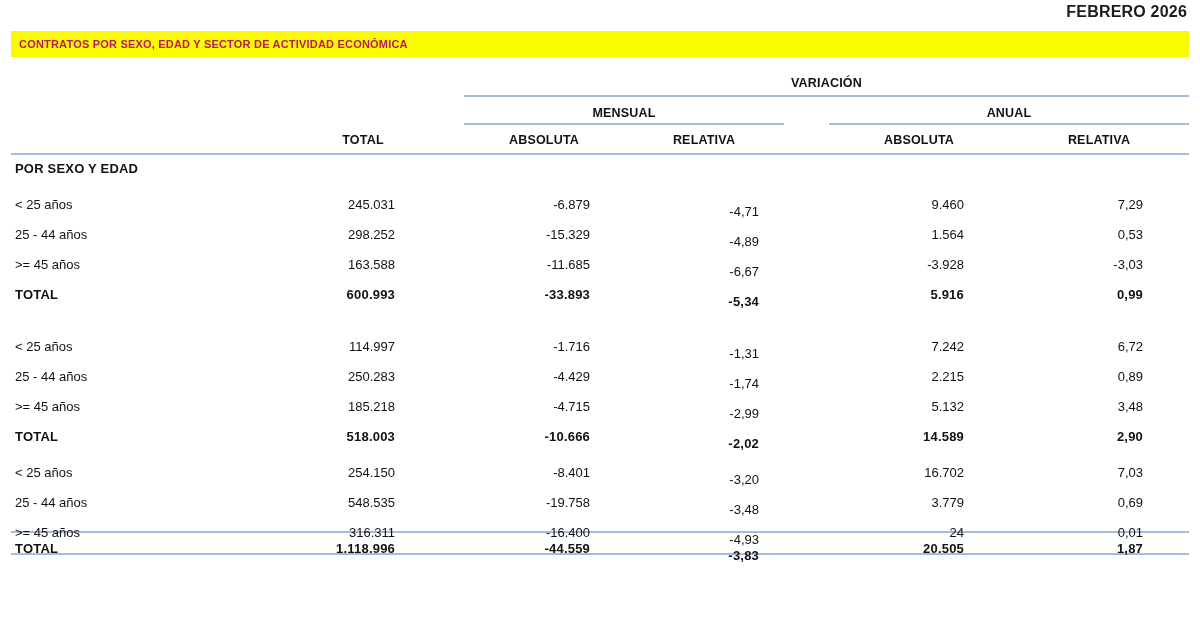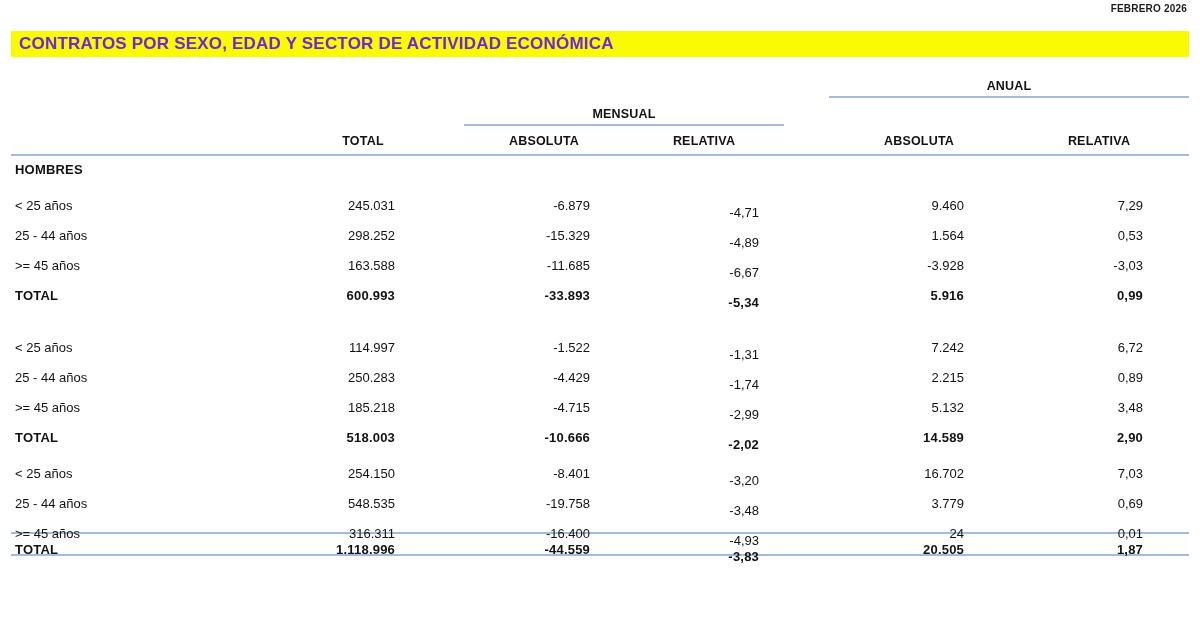--- a/index.html
+++ b/index.html
@@ -4,27 +4,27 @@
 <style>
   * { margin:0; padding:0; box-sizing:border-box; }
   html,body { background:#ffffff; }
   :root { --yellow:#fafa00; --rule:#a6bbdc; --ink:#121212; }
   .page {
     position:relative; width:1200px; height:642px; background:#fff;
     font-family:"Liberation Sans", sans-serif; color:var(--ink); overflow:hidden;
   }
   .period {
     position:absolute; top:3px; right:13px;
-    font-size:10px; font-weight:bold; letter-spacing:.2px; color:#1c1c1c;
+    font-size:16px; font-weight:bold; letter-spacing:.2px; color:#1c1c1c;
   }
   .title-bar {
     position:absolute; top:31px; left:11px; width:1178px; height:26px;
     background:var(--yellow); display:flex; align-items:center; padding-left:8px;
   }
-  .title-bar span { font-size:17px; font-weight:bold; letter-spacing:.2px; color:#6d28d9; }
+  .title-bar span { font-size:11px; font-weight:bold; letter-spacing:.2px; color:#be185d; }
   .table-wrap { position:absolute; top:70px; left:11px; width:1178px; }
   .cols {
     display:grid;
     grid-template-columns:286px 132px 35px 160px 160px 45px 180px 180px;
     align-items:center;
   }
   
   .hcell { font-size:12.5px; font-weight:bold; text-align:center; letter-spacing:.2px; }
   .hrowA .variacion { grid-column:4/9; padding:6px 0 5px; border-bottom:2px solid var(--rule); }
   .hrowB .mensual   { grid-column:4/6; padding:9px 0 3px; border-bottom:2px solid var(--rule); }
@@ -58,36 +58,39 @@
 
   <div class="period">FEBRERO 2026</div>
 
   <div class="title-bar">
     <span>CONTRATOS POR SEXO, EDAD Y SECTOR DE ACTIVIDAD ECONÓMICA</span>
   </div>
 
   <div class="table-wrap">
 
     <div class="thead">
+      <div class="cols hrowA">
+        <div class="hcell variacion">VARIACIÓN</div>
+      </div>
       <div class="cols hrowB">
+        <div class="hcell mensual">MENSUAL</div>
         <div class="hcell anual">ANUAL</div>
-        <div class="hcell mensual">MENSUAL</div>
       </div>
       <div class="cols hrowC">
         <div class="hcell h-total">TOTAL</div>
         <div class="hcell h-absm">ABSOLUTA</div>
         <div class="hcell h-relm">RELATIVA</div>
         <div class="hcell h-absa">ABSOLUTA</div>
         <div class="hcell h-rela">RELATIVA</div>
       </div>
     </div>
 
     <div id="tbody">
         <div class="cols row h26 bold">
-          <div class="c-label">HOMBRES</div>
+          <div class="c-label">POR SEXO Y EDAD</div>
         </div>
         <div style="height: 8px;"></div>
         <div class="cols row h30">
           <div class="c-label">&lt; 25 años</div>
           <div class="c-total num">245.031</div>
           <div class="c-absm num">-6.879</div>
           <div class="c-relm num">-4,71</div>
           <div class="c-absa num">9.460</div>
           <div class="c-rela num">7,29</div>
         </div>
@@ -112,21 +115,21 @@
           <div class="c-total num">600.993</div>
           <div class="c-absm num">-33.893</div>
           <div class="c-relm num">-5,34</div>
           <div class="c-absa num">5.916</div>
           <div class="c-rela num">0,99</div>
         </div>
         <div style="height: 24px;"></div>
         <div class="cols row h30">
           <div class="c-label">&lt; 25 años</div>
           <div class="c-total num">114.997</div>
-          <div class="c-absm num">-1.522</div>
+          <div class="c-absm num">-1.716</div>
           <div class="c-relm num">-1,31</div>
           <div class="c-absa num">7.242</div>
           <div class="c-rela num">6,72</div>
         </div>
         <div class="cols row h30">
           <div class="c-label">25 - 44 años</div>
           <div class="c-total num">250.283</div>
           <div class="c-absm num">-4.429</div>
           <div class="c-relm num">-1,74</div>
           <div class="c-absa num">2.215</div>

